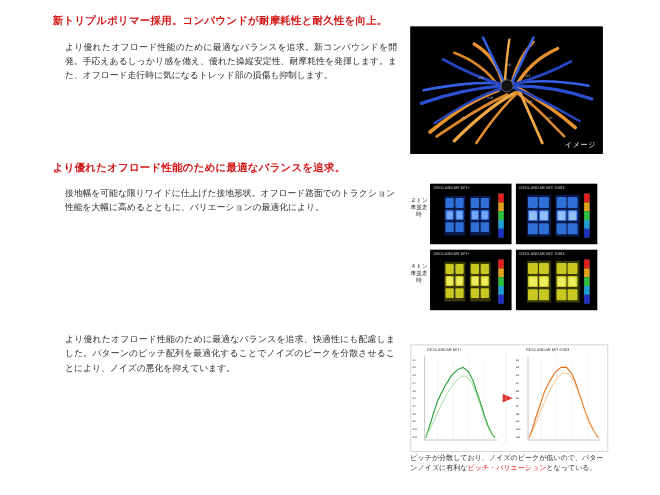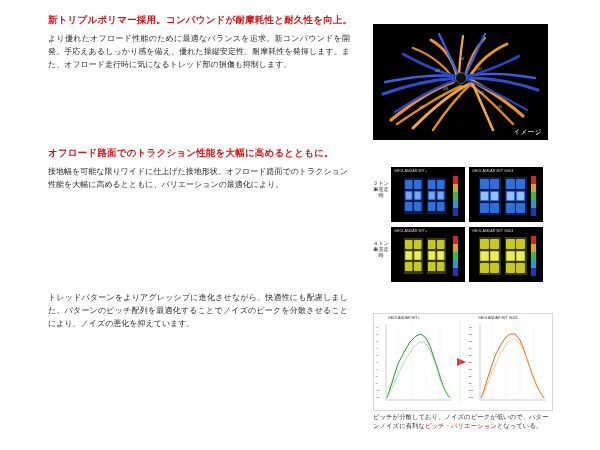--- a/index.html
+++ b/index.html
@@ -33,21 +33,21 @@
     font-weight: bold;
     color: #d31414;
     letter-spacing: 0.2px;
     line-height: 1.3;
     margin: 0 0 7px 0;
   }
   .sec-body {
     font-size: 8px;
     line-height: 1.62;
     color: #2a2a2a;
-    margin: 0;
+    margin: 11px;
     width: 300px;
     text-align: justify;
   }
 
   
   #sec1 { top: 14px; }
   #sec1 .sec-body { width: 302px; }
 
   .fig1 {
     position: absolute;
@@ -187,21 +187,21 @@
         <text x="46" y="84">x12</text>
         <text x="124" y="84">x16</text>
         <text x="88" y="36">x9</text>
       </g>
       <circle cx="88" cy="54" r="5.5" fill="#111111" stroke="#777777" stroke-width="0.7"></circle>
     </svg>
     <div class="fig1-cap">イメージ</div>
   </div>
 
   <div class="section" id="sec2">
-    <h2 class="sec-head">オフロード路面でのトラクション性能を大幅に高めるとともに。</h2>
+    <h2 class="sec-head">より優れたオフロード性能のために最適なバランスを追求。</h2>
     <p class="sec-body">接地幅を可能な限りワイドに仕上げた接地形状。オフロード路面でのトラクション性能を大幅に高めるとともに、バリエーションの最適化により。</p>
   </div>
 
   <div class="fig2">
     <div class="rowlabel rl-1">２トン車並走時</div>
     <div class="rowlabel rl-2">４トン車並走時</div>
 
     <div class="panel pl-a">
       <div class="plabel">GEOLANDAR M/T+</div>
       <svg width="74" height="55" viewBox="0 0 74 55">
@@ -353,21 +353,21 @@
           <rect x="62" y="17" width="5" height="8" fill="#e0a020"></rect>
           <rect x="62" y="25" width="5" height="8" fill="#30c040"></rect>
           <rect x="62" y="33" width="5" height="8" fill="#20a0d0"></rect>
           <rect x="62" y="41" width="5" height="8" fill="#2030c0"></rect>
         </g>
       </svg>
     </div>
   </div>
 
   <div class="section" id="sec3">
-    <p class="sec-body">トレッドパターンをよりアグレッシブに進化させながら、快適性にも配慮しました。パターンのピッチ配列を最適化することでノイズのピークを分散させることにより、ノイズの悪化を抑えています。</p>
+    <p class="sec-body">より優れたオフロード性能のために最適なバランスを追求、快適性にも配慮しました。パターンのピッチ配列を最適化することでノイズのピークを分散させることにより、ノイズの悪化を抑えています。</p>
   </div>
 
   <div class="fig3">
     <svg width="176" height="94" viewBox="0 0 176 94">
       <rect width="176" height="94" fill="#ffffff"></rect>
 
       <g>
         <line x1="12" y1="10" x2="12" y2="86" stroke="#999" stroke-width="0.5"></line>
         <line x1="12" y1="86" x2="78" y2="86" stroke="#999" stroke-width="0.5"></line>
         <g stroke="#e2e2e2" stroke-width="0.35">

